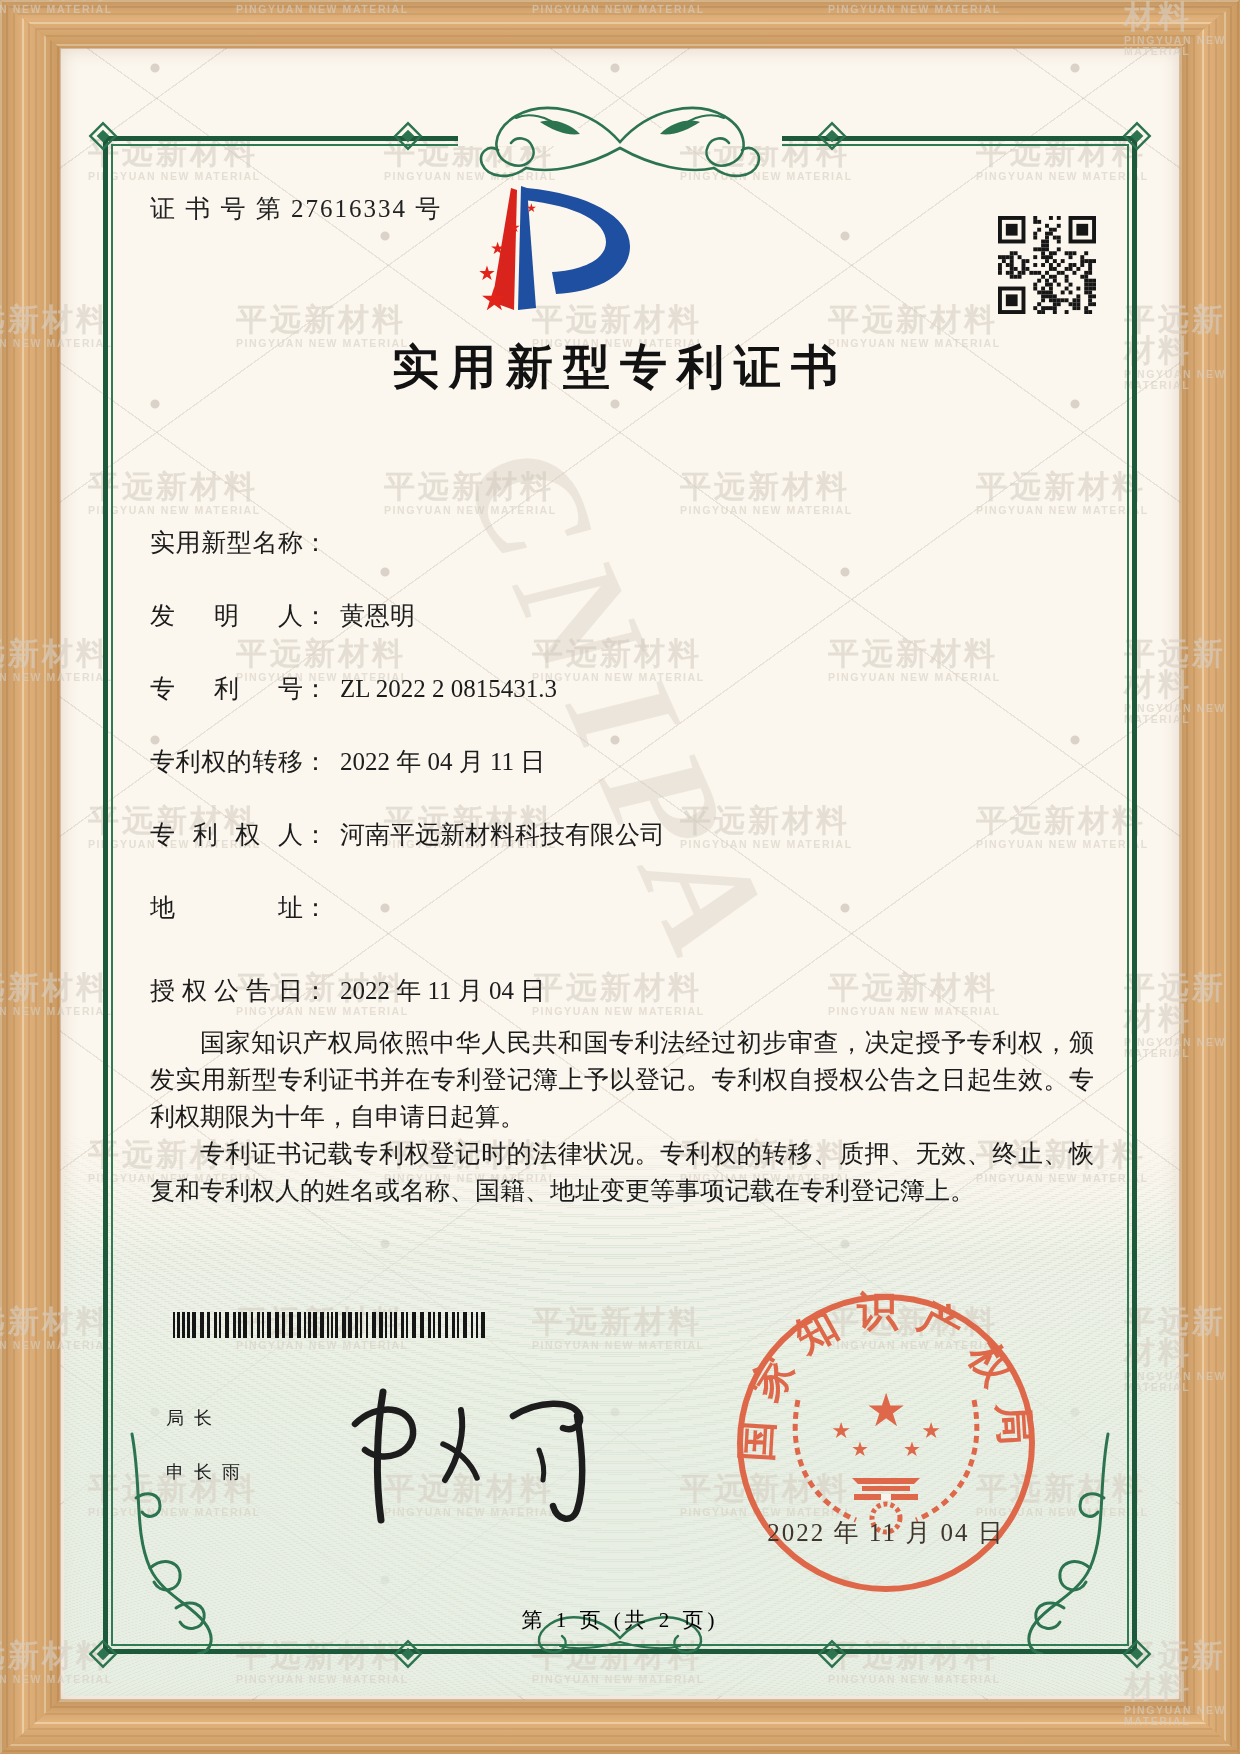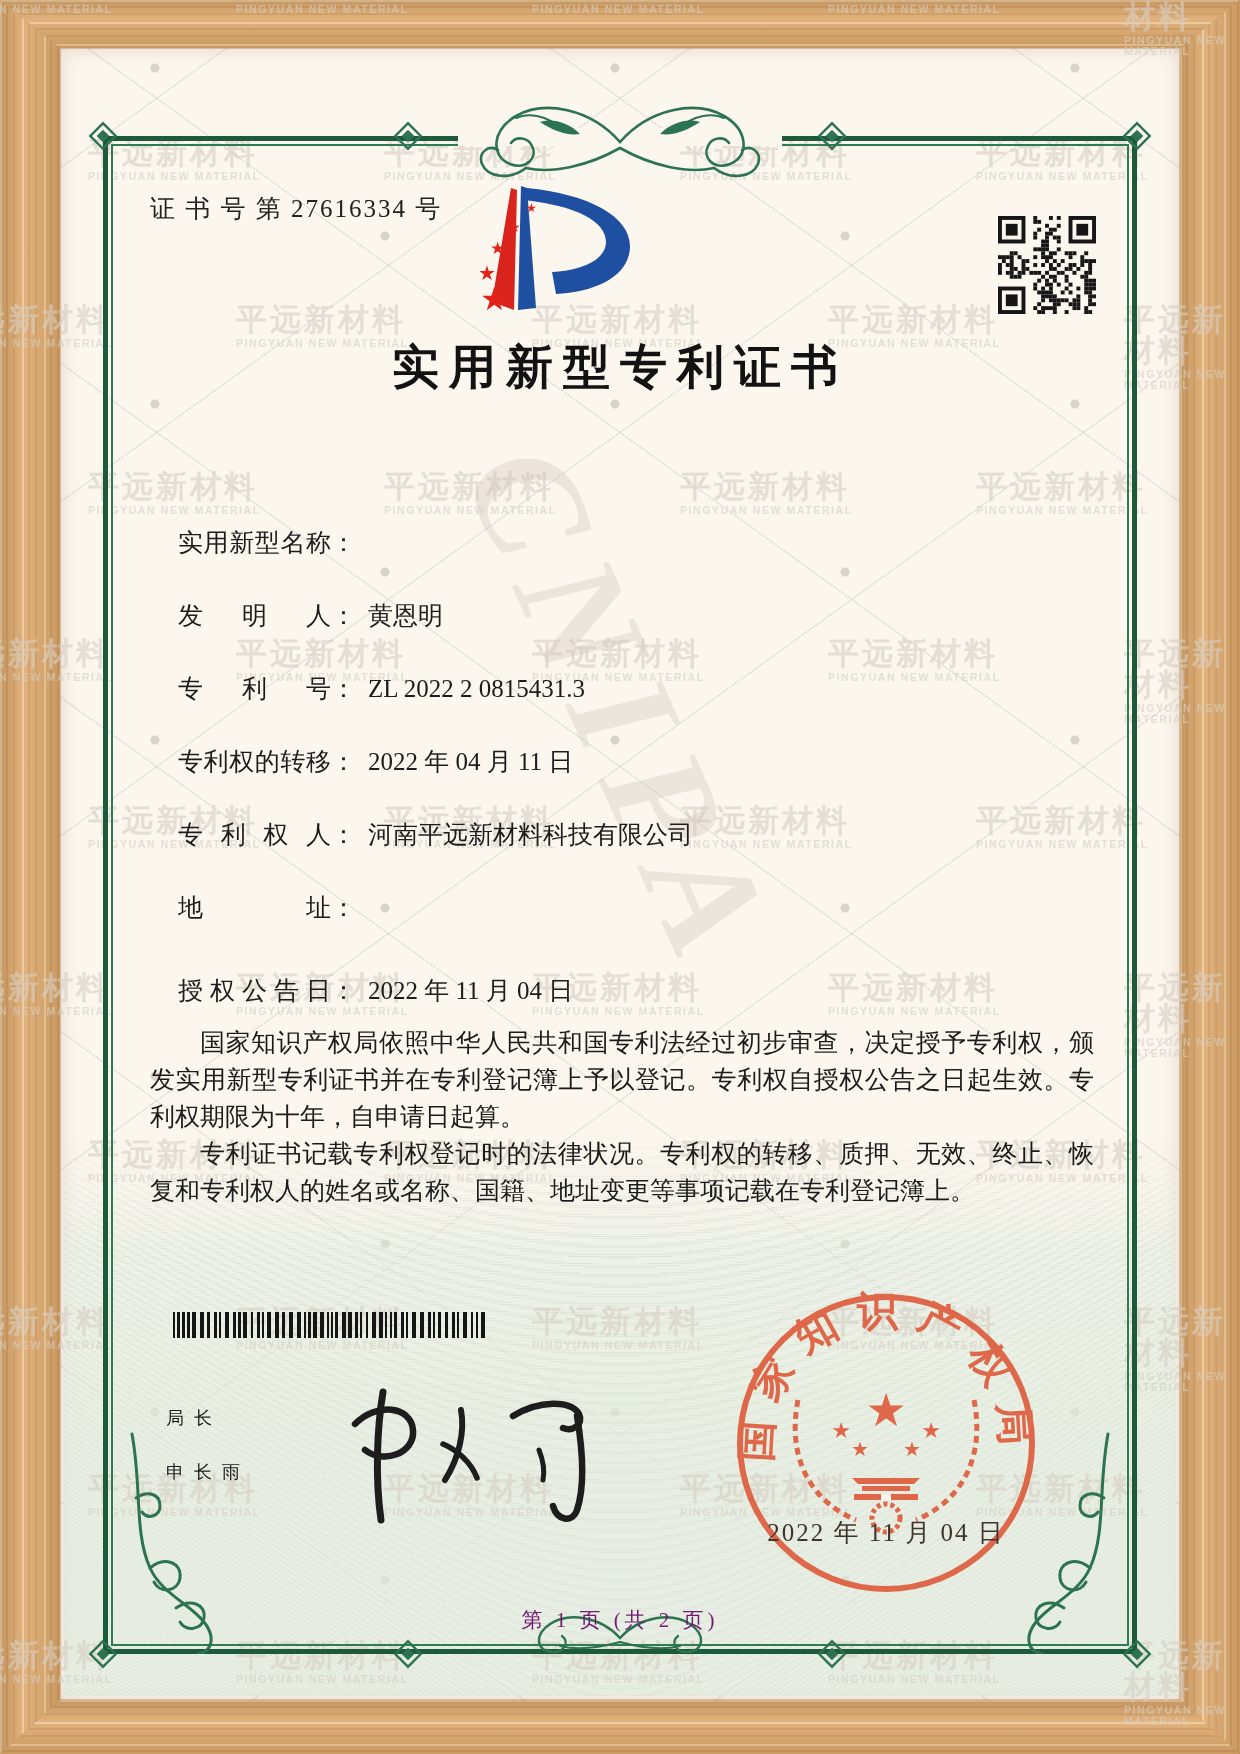--- a/index.html
+++ b/index.html
@@ -66,37 +66,37 @@
   .gborder::before{content:''; position:absolute; inset:3px; border:2px solid #2f7b52;}
   .patch{position:absolute; z-index:7; background:#fbf6ee;}
   .orn{position:absolute; z-index:8;}
   
   .abs{position:absolute; z-index:10;}
   #certNo{left:150px; top:192px; font-size:25px; letter-spacing:2px; color:#222;}
   #title{left:0; right:0; top:336px; text-align:center; font-size:47px; font-weight:bold;
          letter-spacing:10px; color:#121212;}
   #fields{left:150px; top:520px; right:140px; color:#1c1c1c;}
   .frow{display:flex; font-size:25px; line-height:45px; margin-bottom:28px;}
-  .flabel{flex:0 0 153px; text-align:justify; text-align-last:justify;margin-left:28px;}
+  .flabel{flex:0 0 153px; text-align:justify; text-align-last:justify;}
   .fcolon{flex:0 0 auto;}
   .fvalue{margin-left:12px; flex:1;}
   .fvalue.narrow{max-width:652px;}
   #grantRow{left:150px; top:968px; right:140px; font-size:25px; line-height:40px; color:#1c1c1c;}
   #grantRow .g2{position:absolute; left:488px; top:0; white-space:nowrap;}
   #paras{left:150px; top:1024px; width:944px;}
   #paras p{font-size:25px; line-height:37px; text-indent:2em; text-align:justify; margin:0; color:#1b1b1b;}
   #barcode{left:173px; top:1312px; width:322px; height:26px; display:flex;}
   #barcode div{background:#151515; height:100%;}
   #director{left:166px; top:1404px; font-size:18px; letter-spacing:10px; color:#1b1b1b; line-height:28px;}
   #director .dn{margin-top:26px;}
   #signature{left:325px; top:1358px; z-index:10;}
   #seal{left:733px; top:1290px; width:306px; height:306px; z-index:9; opacity:.9;}
   #sealDate{left:733px; top:1516px; width:306px; text-align:center; font-size:25px;
             letter-spacing:2px; color:#3f352c; z-index:11;}
-  #pageNo{left:0; right:0; top:1606px; text-align:center; font-size:21px; letter-spacing:4px; color:#701a75;}
+  #pageNo{left:0; right:0; top:1606px; text-align:center; font-size:21px; letter-spacing:4px; color:#000000;}
   #note{left:0; right:0; top:1670px; text-align:center; font-size:23px; letter-spacing:9px; color:#222;}
 </style>
 </head>
 <body>
 
 <div class="page">
 
   <div class="wood h top"></div>
   <div class="wood h bottom"></div>
   <div class="wood v left"></div>

